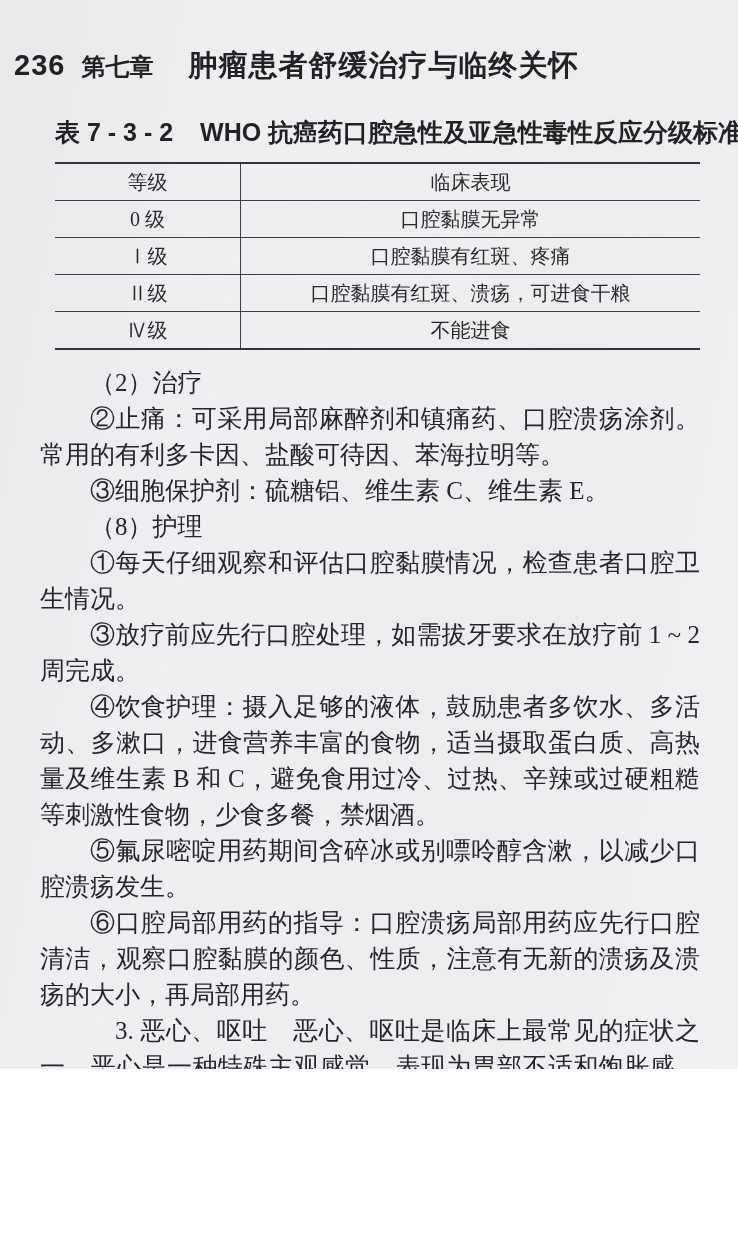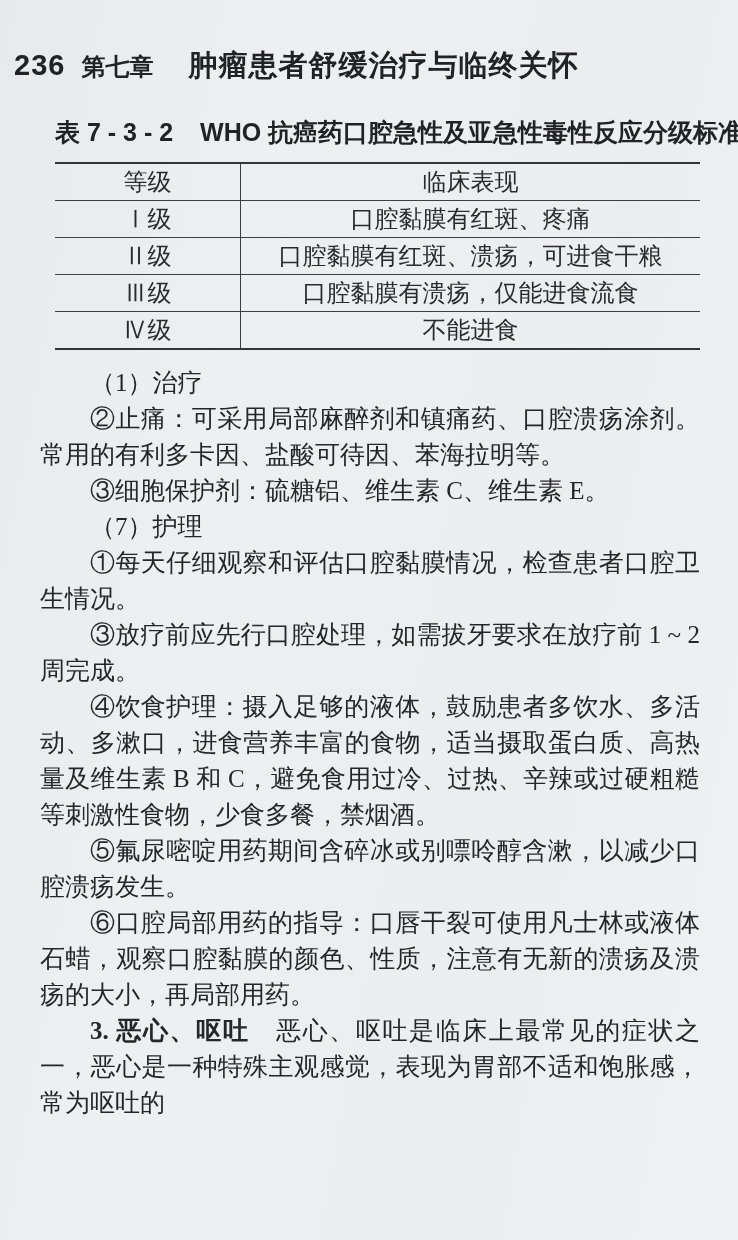--- a/index.html
+++ b/index.html
@@ -1,18 +1,18 @@
 <!DOCTYPE html>
 <html lang="zh"><head>
 <meta charset="utf-8">
 <style>
   html,body{margin:0;padding:0;}
   .page{
     position:relative;
-    width:738px;height:1240px;
+    width:738px;height:1069px;
     background:linear-gradient(100deg,#e7e9eb 0%,#edeff1 30%,#ecedef 70%,#eff1f3 100%);
     color:#27272a;
     font-family:"Liberation Serif", serif;
     overflow:hidden;
     box-sizing:border-box;
   }
   
   .running-head{
     padding:46px 0 0 14px;
     display:flex;align-items:baseline;
@@ -33,21 +33,21 @@
   }
   .tbl-caption .cap-title{margin-left:20px;}
 
   
   table.grading{
     margin:13px 0 0 55px;
     width:645px;
     border-collapse:collapse;
     border-top:2.5px solid #343438;
     border-bottom:2.5px solid #343438;
-    font-size:24px;color:#2a2a2d;
+    font-size:20px;color:#2a2a2d;
   }
   table.grading th, table.grading td{
     font-weight:normal;
     text-align:center;
     height:36px;
     padding:0;
     border-bottom:1.5px solid #3e3e42;
   }
   table.grading tr:last-child td{border-bottom:none;}
   table.grading th:first-child, table.grading td:first-child{
@@ -57,21 +57,21 @@
 
   
   .body-text{
     margin:15px 38px 0 40px;
     font-size:25px;
     line-height:36px;
     text-align:justify;
     color:#26262a;
   }
   .body-text p{margin:0;text-indent:2em;}
-  .body-text .lead{font-weight:bold;}
+  .body-text .lead{font-weight:normal;margin-left:25px;}
 </style>
 </head>
 <body>
 
 <div class="page">
 
   <div class="running-head">
     <span class="page-num">236</span>
     <span class="chapter">第七章</span>
     <span class="chapter-title">肿瘤患者舒缓治疗与临终关怀</span>
@@ -84,44 +84,44 @@
 
   <table class="grading">
     <thead>
       <tr>
         <th>等级</th>
         <th>临床表现</th>
       </tr>
     </thead>
     <tbody>
       <tr>
+        <td>0 级</td>
+        <td>口腔黏膜无异常</td>
+      </tr>
+      <tr>
         <td>Ⅰ级</td>
         <td>口腔黏膜有红斑、疼痛</td>
       </tr>
       <tr>
         <td>Ⅱ级</td>
         <td>口腔黏膜有红斑、溃疡，可进食干粮</td>
-      </tr>
-      <tr>
-        <td>Ⅲ级</td>
-        <td>口腔黏膜有溃疡，仅能进食流食</td>
       </tr>
       <tr>
         <td>Ⅳ级</td>
         <td>不能进食</td>
       </tr>
     </tbody>
   </table>
 
   <div class="body-text">
-    <p>（1）治疗</p>
+    <p>（2）治疗</p>
     <p>②止痛：可采用局部麻醉剂和镇痛药、口腔溃疡涂剂。常用的有利多卡因、盐酸可待因、苯海拉明等。</p>
     <p>③细胞保护剂：硫糖铝、维生素 C、维生素 E。</p>
-    <p>（7）护理</p>
+    <p>（8）护理</p>
     <p>①每天仔细观察和评估口腔黏膜情况，检查患者口腔卫生情况。</p>
     <p>③放疗前应先行口腔处理，如需拔牙要求在放疗前 1 ~ 2 周完成。</p>
     <p>④饮食护理：摄入足够的液体，鼓励患者多饮水、多活动、多漱口，进食营养丰富的食物，适当摄取蛋白质、高热量及维生素 B 和 C，避免食用过冷、过热、辛辣或过硬粗糙等刺激性食物，少食多餐，禁烟酒。</p>
     <p>⑤氟尿嘧啶用药期间含碎冰或别嘌呤醇含漱，以减少口腔溃疡发生。</p>
-    <p>⑥口腔局部用药的指导：口唇干裂可使用凡士林或液体石蜡，观察口腔黏膜的颜色、性质，注意有无新的溃疡及溃疡的大小，再局部用药。</p>
+    <p>⑥口腔局部用药的指导：口腔溃疡局部用药应先行口腔清洁，观察口腔黏膜的颜色、性质，注意有无新的溃疡及溃疡的大小，再局部用药。</p>
     <p><b class="lead">3. 恶心、呕吐</b><span>　恶心、呕吐是临床上最常见的症状之一，恶心是一种特殊主观感觉，表现为胃部不适和饱胀感，常为呕吐的</span></p>
   </div>
 
 </div>
 
 </body></html>

